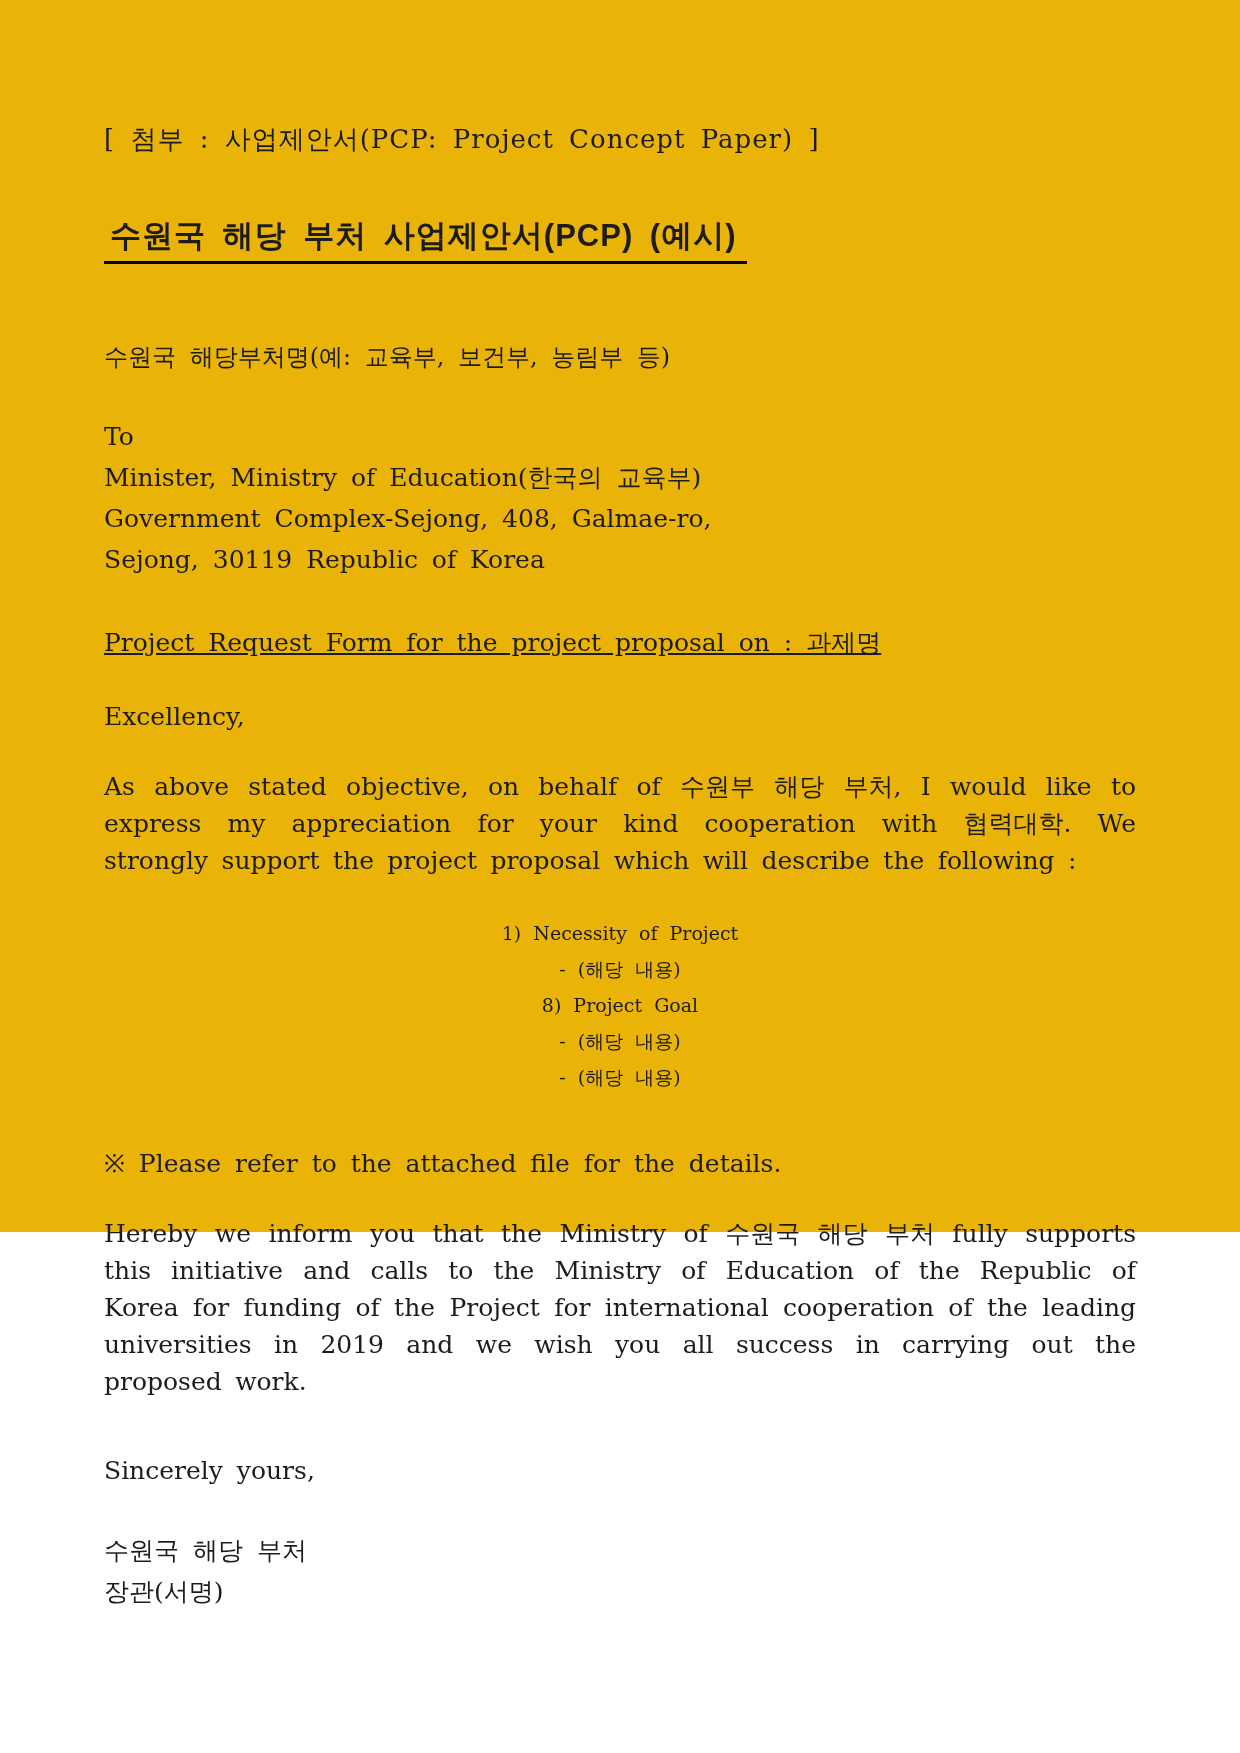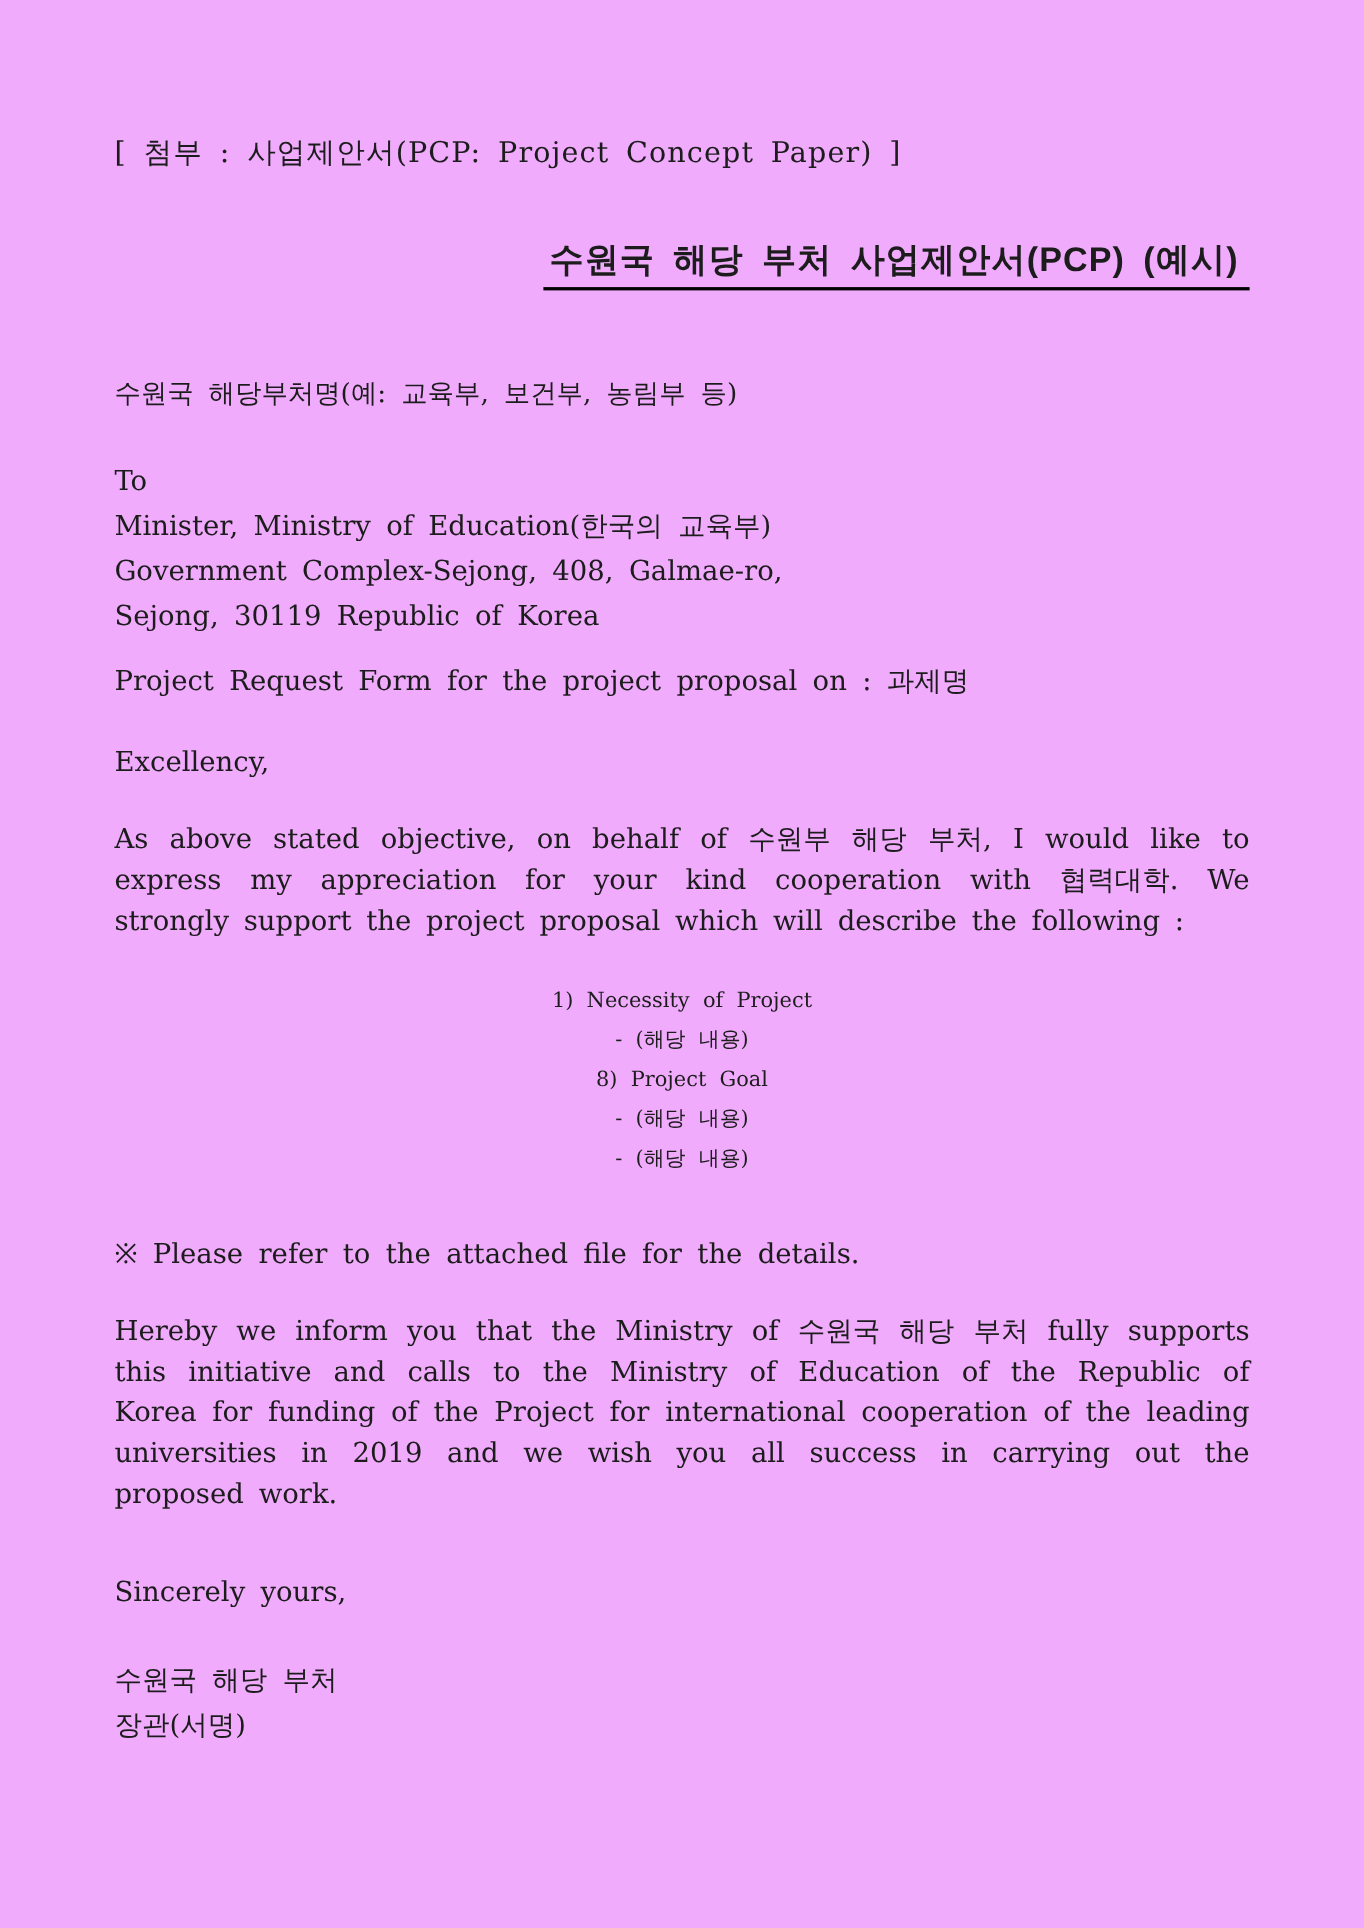--- a/index.html
+++ b/index.html
@@ -11,34 +11,34 @@
     width: 1240px;
     height: 1753px;
     position: relative;
     font-family: "DejaVu Serif", "Liberation Serif", serif;
     color: #1c1c1c;
     overflow: hidden;
   }
   .page {
     position: relative;
     width: 1240px;
-    height: 1753px;
-    background: #f0abfc;
+    height: 1232px;
+    background: #eab308;
     box-sizing: border-box;
     padding: 122px 104px 0 104px;
   }
   .attachment-line {
     font-size: 26px;
     line-height: 34px;
     letter-spacing: 1px;
     word-spacing: 6px;
     white-space: nowrap;
   }
   .title-wrap {
-    text-align: right;
+    text-align: left;
     margin-top: 62px;
   }
   .doc-title {
     display: inline-block;
     font-family: "Liberation Sans", "DejaVu Sans", sans-serif;
     font-weight: 800;
     font-size: 31px;
     line-height: 36px;
     letter-spacing: 1px;
     word-spacing: 7px;
@@ -52,24 +52,25 @@
     line-height: 34px;
     word-spacing: 6px;
   }
   .to-block {
     margin-top: 42px;
     font-size: 25px;
     line-height: 41px;
     word-spacing: 6px;
   }
   .subject-line {
-    margin-top: 22px;
+    margin-top: 46px;
     font-size: 25px;
     line-height: 34px;
     word-spacing: 6px;
+    text-decoration: underline;
   }
   .salutation {
     margin-top: 40px;
     font-size: 25px;
     line-height: 34px;
   }
   .paragraph {
     margin-top: 34px;
     font-size: 25px;
     line-height: 37px;

